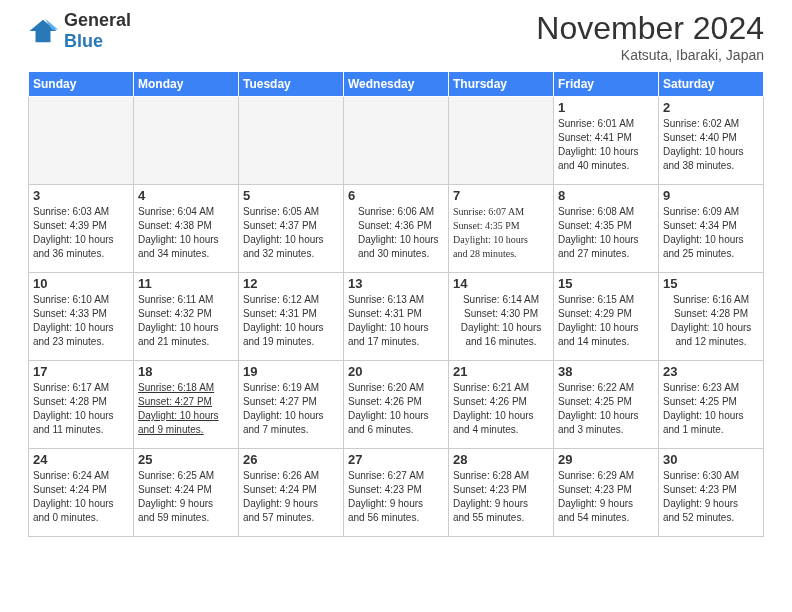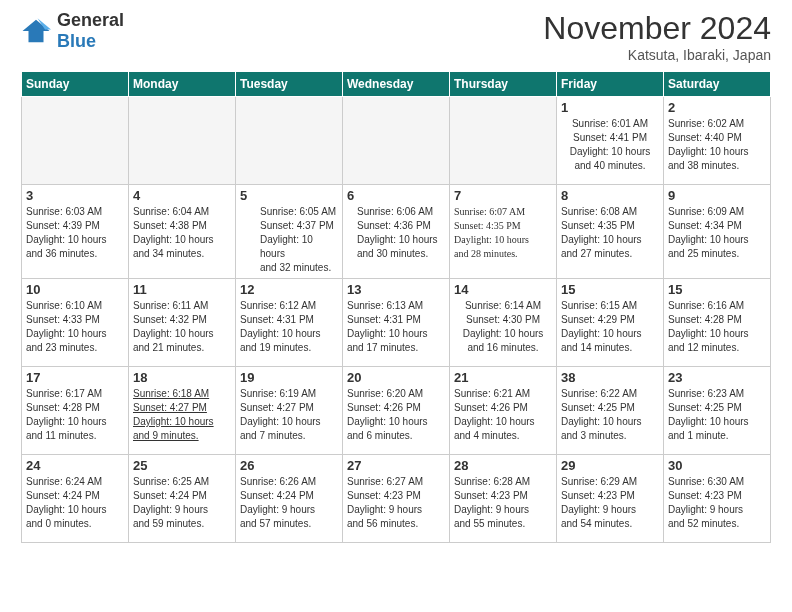--- a/index.html
+++ b/index.html
@@ -6,21 +6,21 @@
     body {
       width: 792px;
       height: 612px;
       font-family: Arial, sans-serif;
       background: #fff;
       overflow: hidden;
     }
     .page {
       width: 792px;
       height: 612px;
-      padding: 10px 21px;
+      padding: 10px 28px;
     }
     .header {
       display: flex;
       justify-content: space-between;
       align-items: flex-start;
       margin-bottom: 8px;
     }
     .logo {
       display: flex;
       align-items: center;
@@ -41,21 +41,21 @@
     .location {
       font-size: 14px;
       color: #555;
     }
     .calendar {
       width: 100%;
       border-collapse: collapse;
       table-layout: fixed;
     }
     .calendar th {
-      background: #0f766e;
+      background: #3b82f6;
       color: #fff;
       font-size: 12px;
       font-weight: bold;
       padding: 5px 4px;
       text-align: left;
       border: 1px solid #fff;
     }
     .calendar td {
       border: 1px solid #ccc;
       vertical-align: top;
@@ -116,21 +116,21 @@
     </thead>
     <tbody id="calendar-body">
     <tr>
           <td class="empty"></td>
           <td class="empty"></td>
           <td class="empty"></td>
           <td class="empty"></td>
           <td class="empty"></td>
           <td>
             <span class="day-number">1</span>
-            <div class="day-info" style="white-space: pre-line; text-align: center;">Sunrise: 6:01 AM
+            <div class="day-info" style="white-space: pre-line;">Sunrise: 6:01 AM
 Sunset: 4:41 PM
 Daylight: 10 hours
 and 40 minutes.</div>
           </td>
           <td>
             <span class="day-number">2</span>
             <div class="day-info" style="white-space: pre-line;">Sunrise: 6:02 AM
 Sunset: 4:40 PM
 Daylight: 10 hours
 and 38 minutes.</div>
@@ -146,21 +146,21 @@
           </td>
           <td>
             <span class="day-number">4</span>
             <div class="day-info" style="white-space: pre-line;">Sunrise: 6:04 AM
 Sunset: 4:38 PM
 Daylight: 10 hours
 and 34 minutes.</div>
           </td>
           <td>
             <span class="day-number">5</span>
-            <div class="day-info" style="white-space: pre-line; margin-left: 20px;">Sunrise: 6:05 AM
+            <div class="day-info" style="white-space: pre-line;">Sunrise: 6:05 AM
 Sunset: 4:37 PM
 Daylight: 10 hours
 and 32 minutes.</div>
           </td>
           <td>
             <span class="day-number">6</span>
             <div class="day-info" style="white-space: pre-line; margin-left: 10px;">Sunrise: 6:06 AM
 Sunset: 4:36 PM
 Daylight: 10 hours
 and 30 minutes.</div>
@@ -225,21 +225,21 @@
           </td>
           <td>
             <span class="day-number">15</span>
             <div class="day-info" style="white-space: pre-line;">Sunrise: 6:15 AM
 Sunset: 4:29 PM
 Daylight: 10 hours
 and 14 minutes.</div>
           </td>
           <td>
             <span class="day-number">15</span>
-            <div class="day-info" style="white-space: pre-line;">Sunrise: 6:16 AM
+            <div class="day-info" style="white-space: pre-line; text-align: center;">Sunrise: 6:16 AM
 Sunset: 4:28 PM
 Daylight: 10 hours
 and 12 minutes.</div>
           </td>
         </tr>
         <tr>
           <td>
             <span class="day-number">17</span>
             <div class="day-info" style="white-space: pre-line;">Sunrise: 6:17 AM
 Sunset: 4:28 PM

